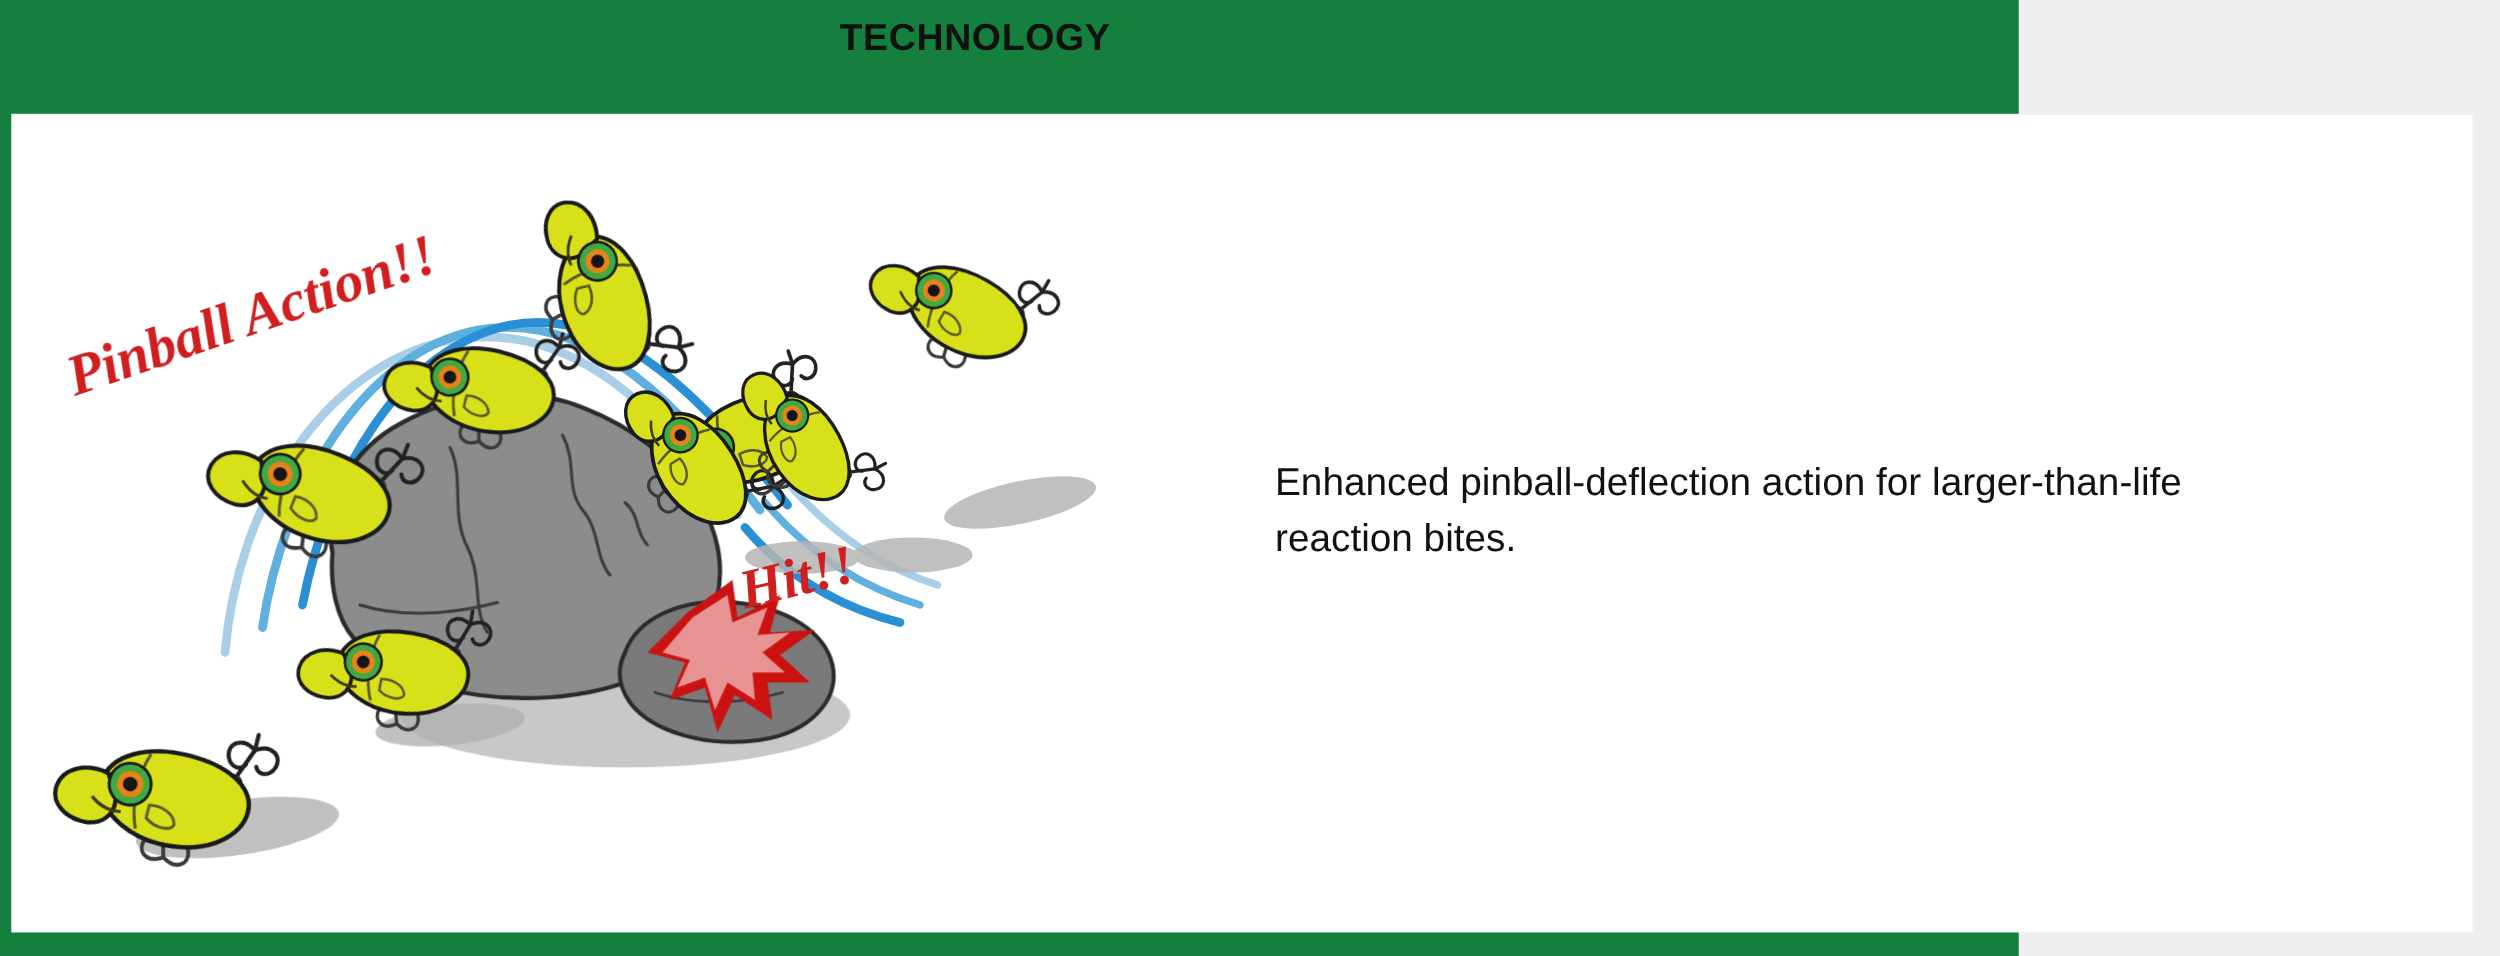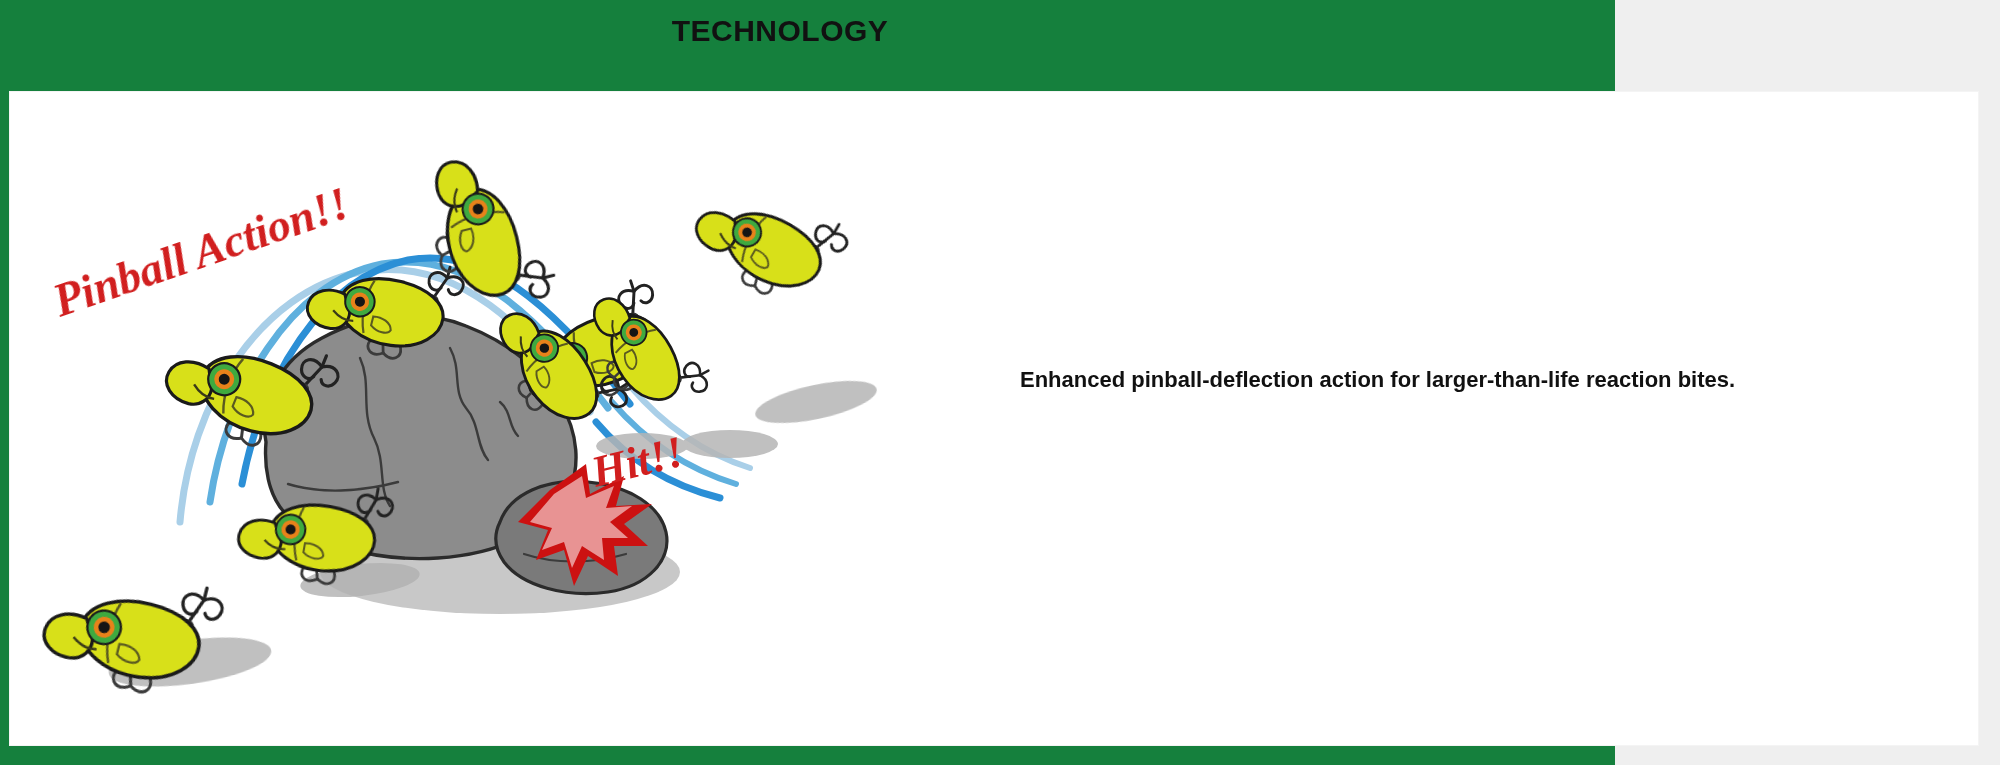--- a/index.html
+++ b/index.html
@@ -54,23 +54,23 @@
     height: 620px;
   }
   .illustration svg { display: block; width: 100%; height: 100%; }
 
   
   .body-copy {
     position: absolute;
     left: 1010px;
     top: 272px;
     width: 740px;
-    font-size: 22px;
+    font-size: 31px;
     line-height: 1.45;
-    font-weight: bold;
+    font-weight: normal;
     color: #111111;
     font-family: "Liberation Sans", sans-serif;
   }
 </style>
 </head>
 <body>
 
 <div class="page">
 
   <div class="section-title">TECHNOLOGY</div>

